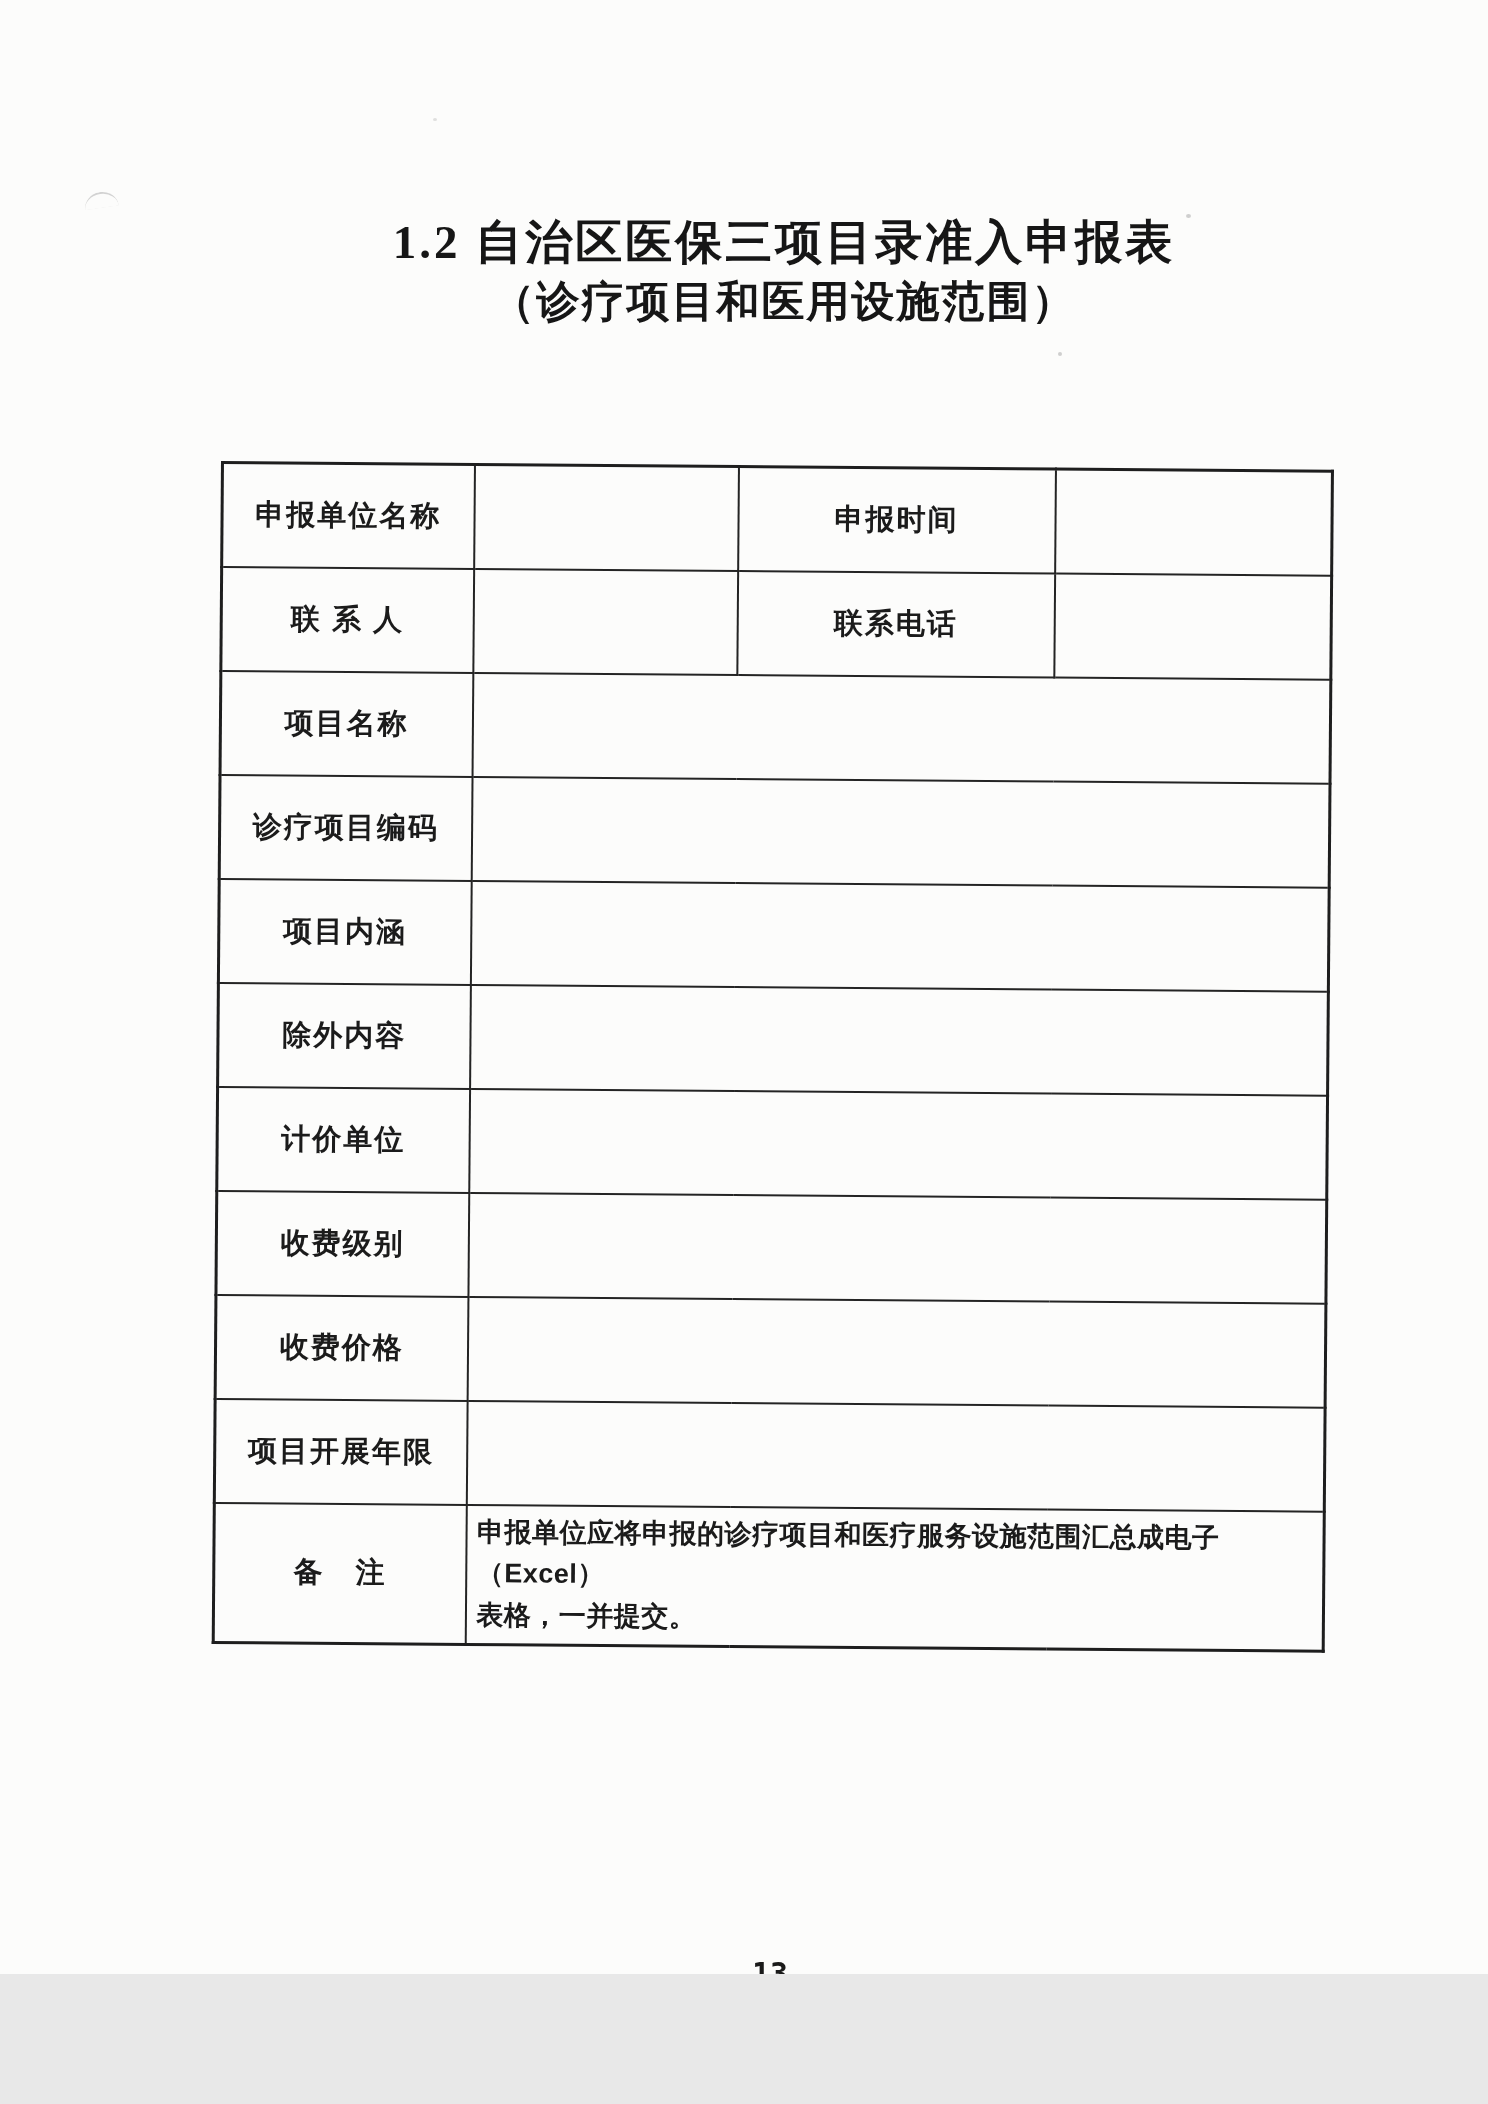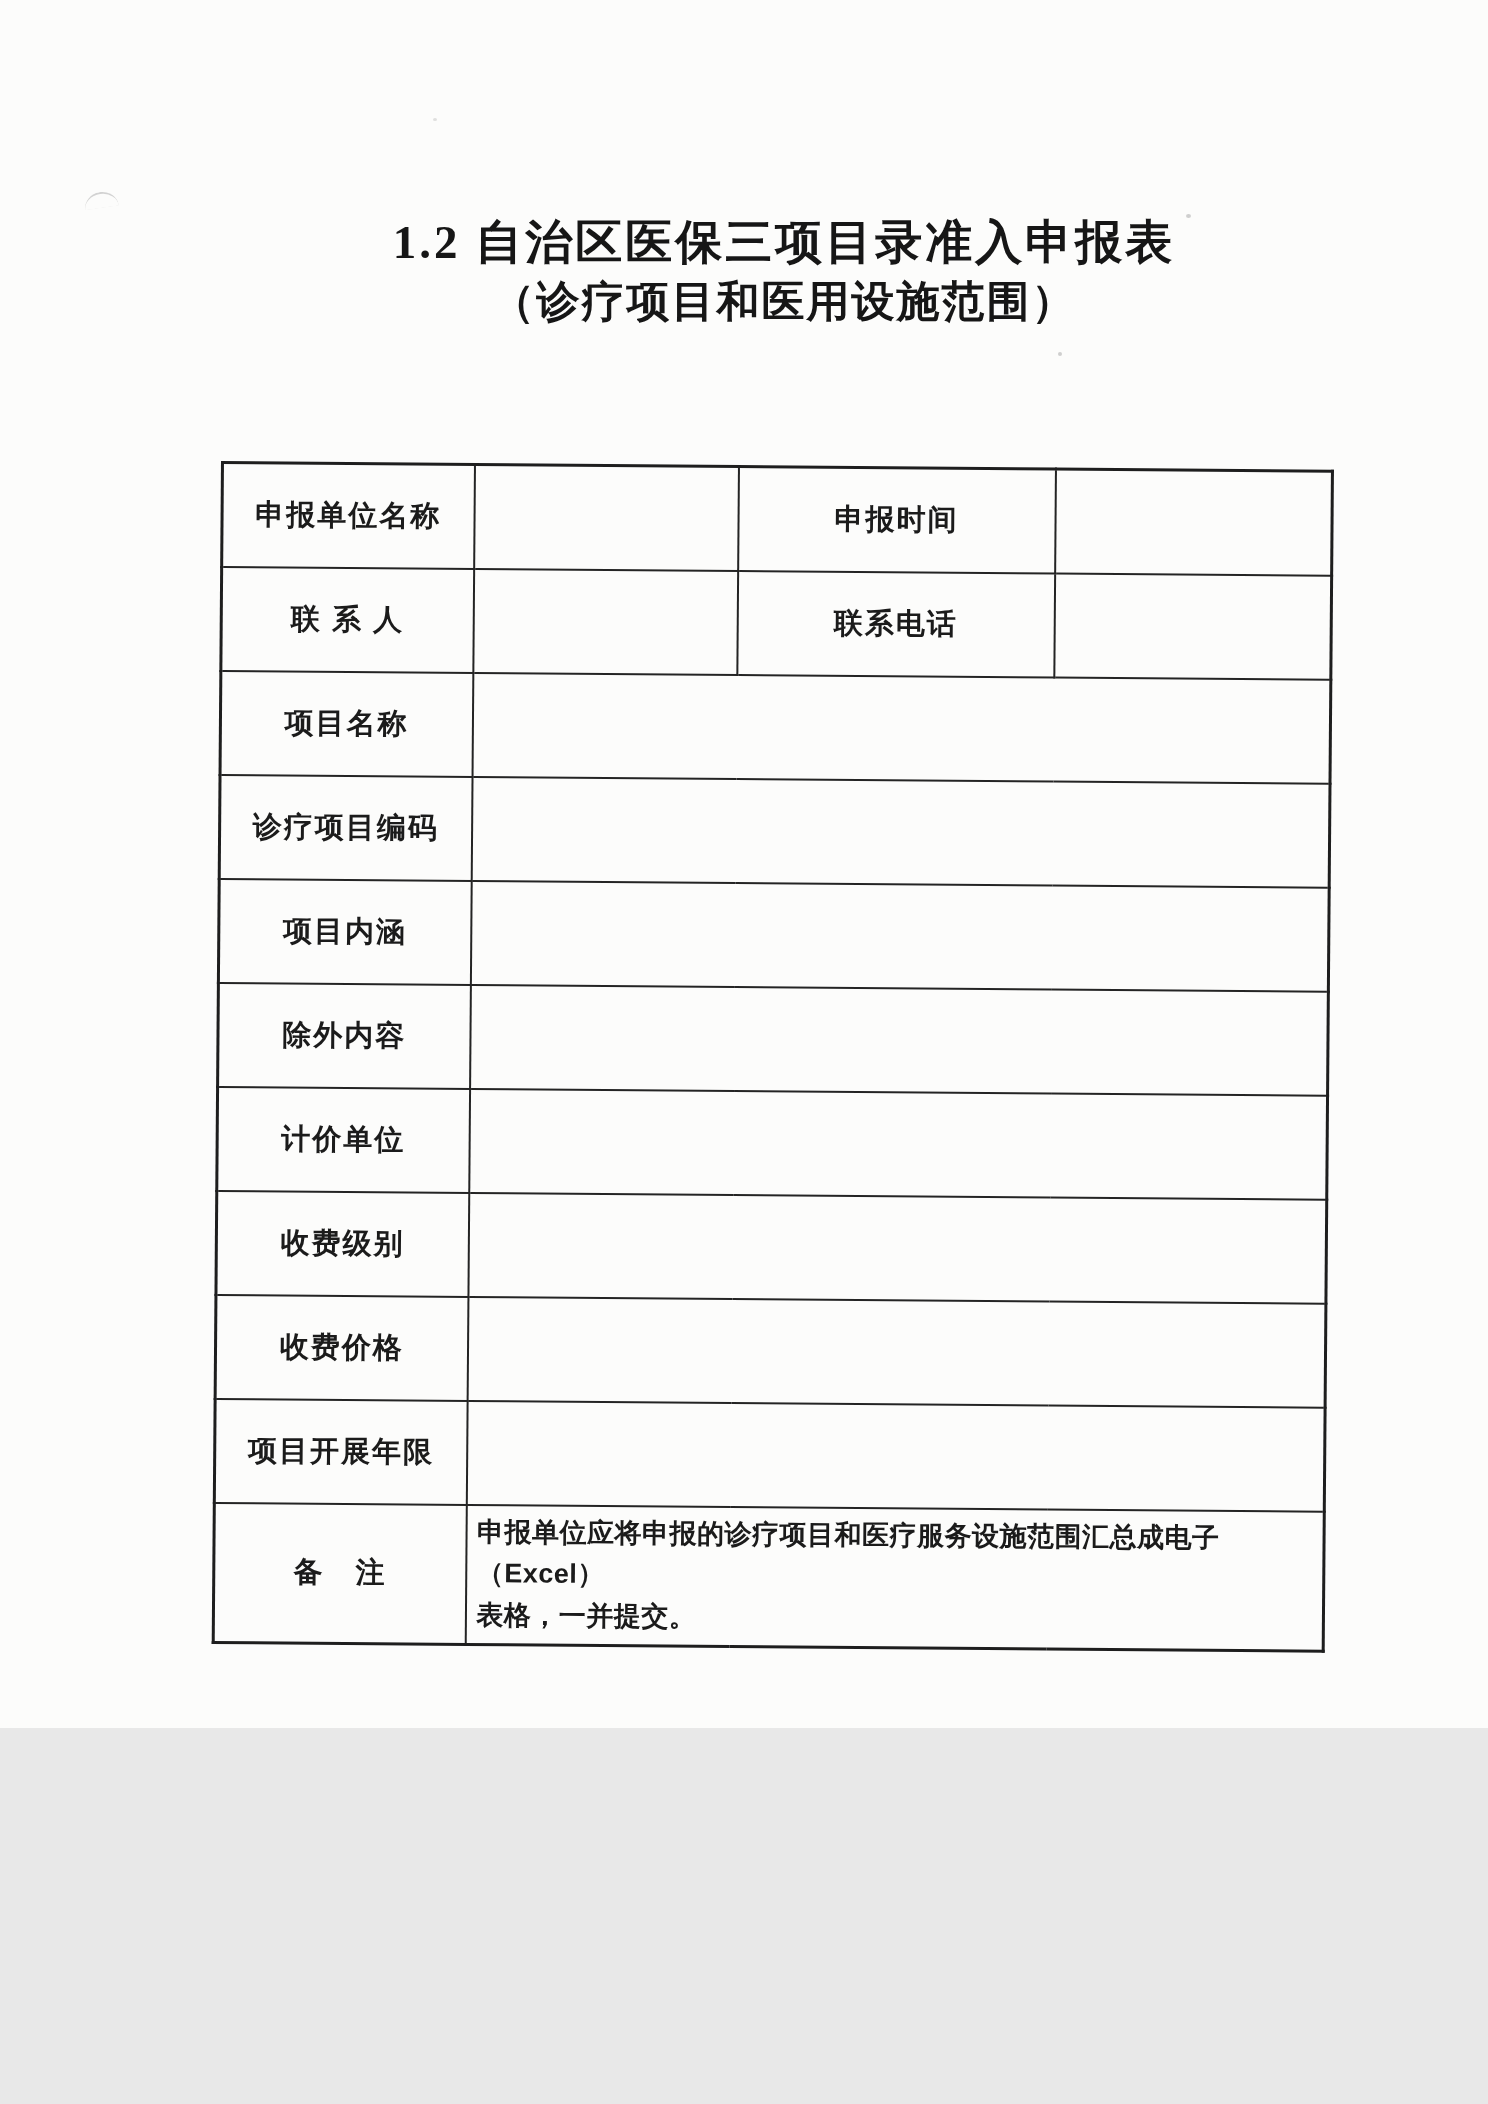--- a/index.html
+++ b/index.html
@@ -1,20 +1,20 @@
 <!DOCTYPE html>
 <html><head>
 <meta charset="utf-8">
 <style>
   * { box-sizing: border-box; }
   html, body { margin: 0; padding: 0; background: #e8e8e8; }
   .page {
     position: relative;
     width: 1488px;
-    height: 1728px;
+    height: 1974px;
     margin: 0 auto;
     background: #fcfcfb;
     overflow: hidden;
     color: #1f1f1f;
     font-family: "Liberation Sans", sans-serif;
   }
 
   
   .title-block {
     position: absolute;

